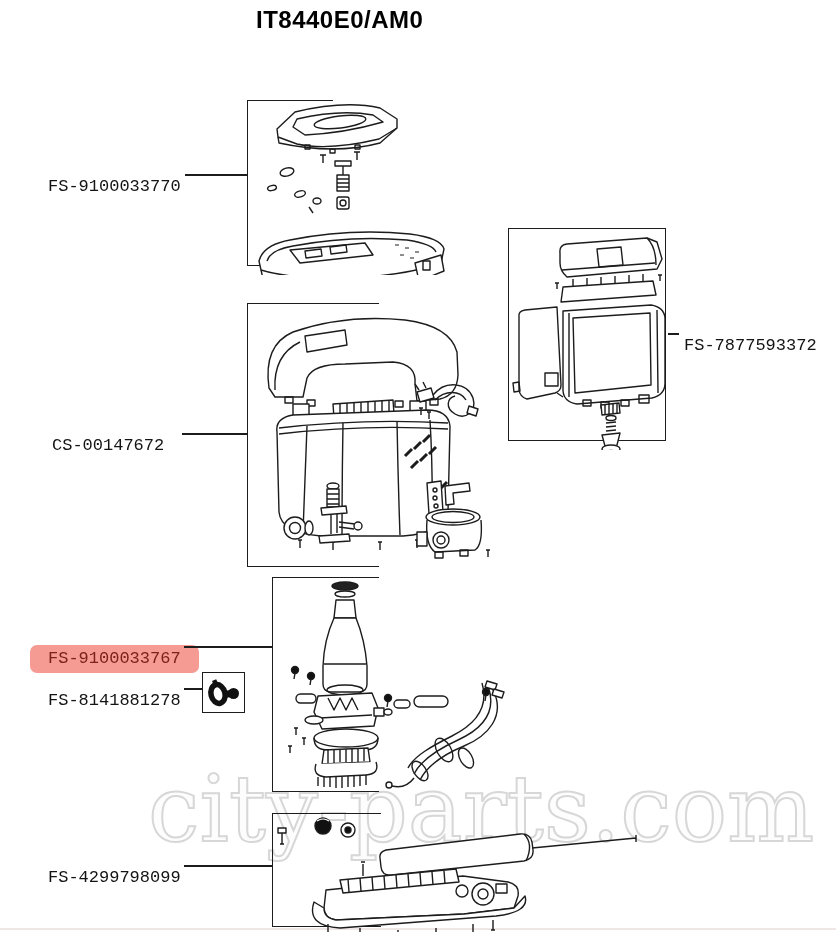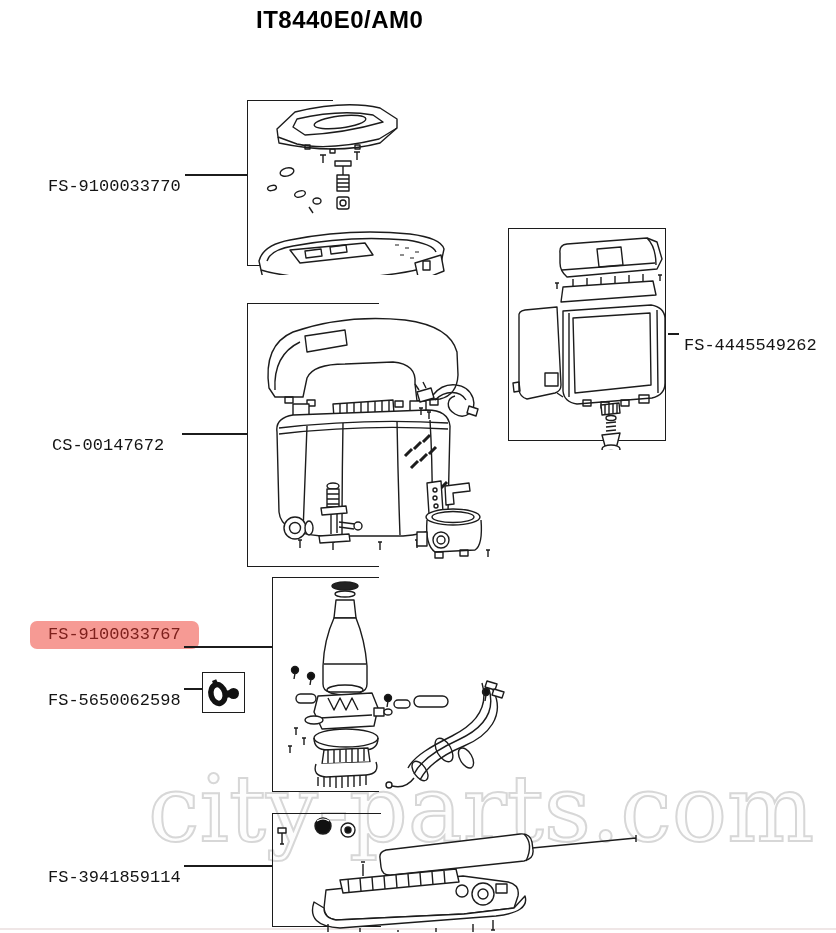--- a/index.html
+++ b/index.html
@@ -49,30 +49,30 @@
 
   <div class="watermark">city-parts.com</div>
   <div class="bottom-rule"></div>
 
   <a class="part-label" style="left:48px; top:165px;">FS-9100033770</a>
   <div class="leader" style="left:185px; top:174px; width:62px;"></div>
 
   <a class="part-label" style="left:52px; top:424px;">CS-00147672</a>
   <div class="leader" style="left:182px; top:433px; width:65px;"></div>
 
-  <a class="part-label" style="left:684px; top:324px;">FS-4445549262</a>
+  <a class="part-label" style="left:684px; top:324px;">FS-7877593372</a>
   <div class="leader" style="left:668px; top:333px; width:11px;"></div>
 
-  <a class="part-label highlight" style="left:30px; top:609px;">FS-9100033767</a>
+  <a class="part-label highlight" style="left:30px; top:633px;">FS-9100033767</a>
   <div class="leader" style="left:184px; top:646px; width:88px;"></div>
 
-  <a class="part-label" style="left:48px; top:679px;">FS-5650062598</a>
+  <a class="part-label" style="left:48px; top:679px;">FS-8141881278</a>
   <div class="leader" style="left:184px; top:688px; width:18px;"></div>
 
-  <a class="part-label" style="left:48px; top:856px;">FS-3941859114</a>
+  <a class="part-label" style="left:48px; top:856px;">FS-4299798099</a>
   <div class="leader" style="left:184px; top:865px; width:88px;"></div>
 
   <div class="icon-box">
     <svg width="39" height="37" viewBox="0 0 39 37">
       <g stroke="#111" fill="none">
         <ellipse cx="14" cy="20" rx="7" ry="9.5" stroke-width="5.5" transform="rotate(-14 14 20)"></ellipse>
         <rect x="20" y="16.5" width="9" height="7" fill="#111" stroke="none" transform="rotate(-8 24 20)"></rect>
         <circle cx="29.5" cy="19.5" r="5.5" fill="#111" stroke="none"></circle>
         <rect x="9" y="6" width="4.5" height="6" fill="#111" stroke="none" transform="rotate(-22 11 9)"></rect>
       </g>

